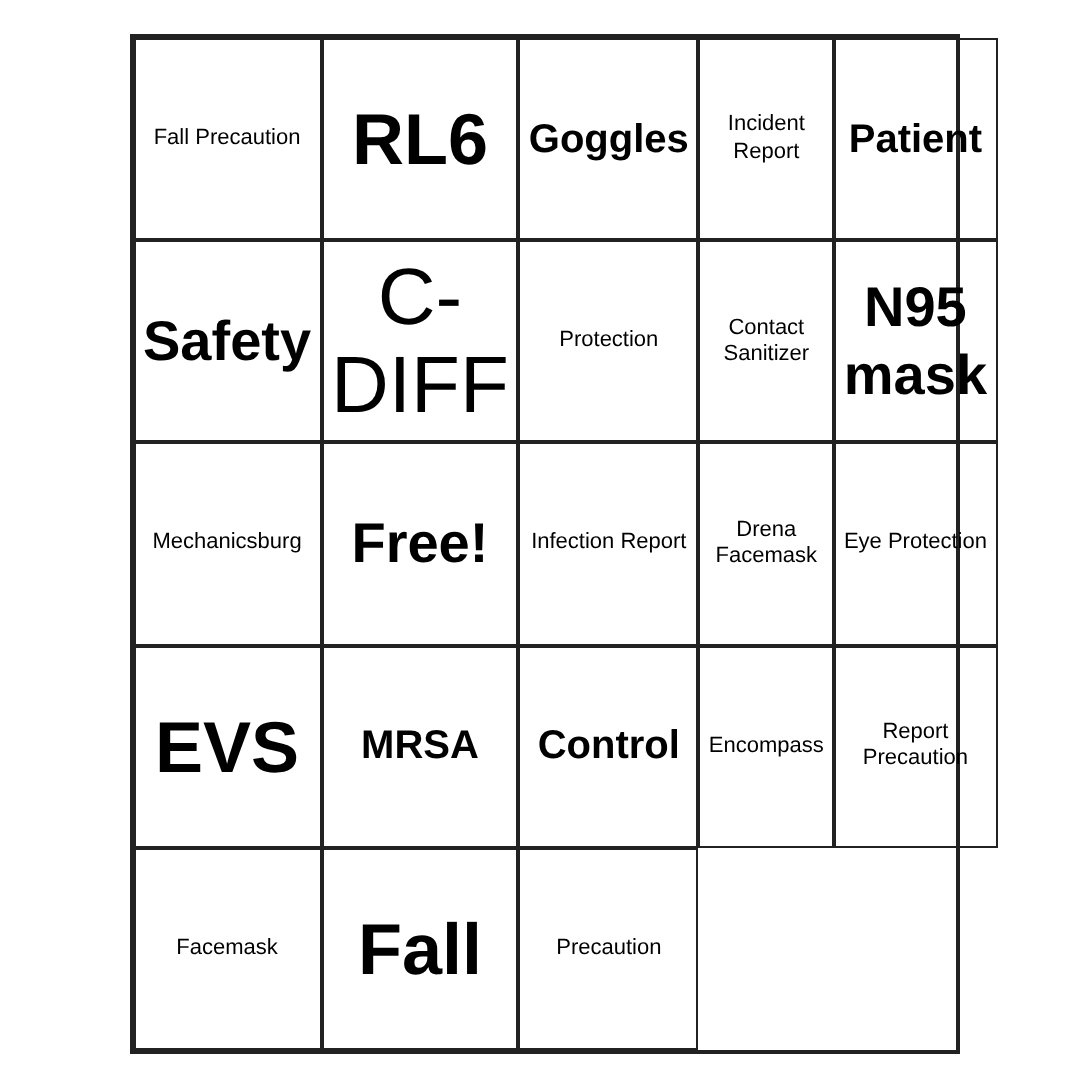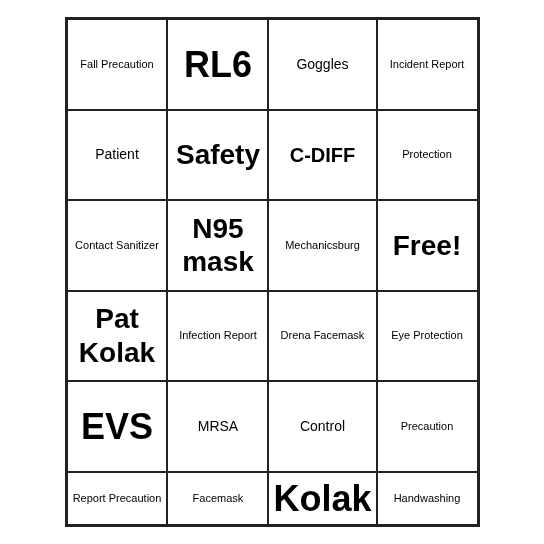--- a/index.html
+++ b/index.html
@@ -10,73 +10,73 @@
       align-items: center;
       width: 544px;
       height: 544px;
       font-family: Arial, sans-serif;
     }
     .bingo-card {
       border: 2px solid #222;
       width: 415px;
       height: 510px;
       display: grid;
-      grid-template-columns: repeat(4, 1fr);
+      grid-template-columns: repeat(5, 1fr);
       grid-template-rows: repeat(5, 1fr);
     }
     .cell {
       border: 1.5px solid #222;
       display: flex;
       align-items: center;
       justify-content: center;
       text-align: center;
       padding: 4px;
       line-height: 1.2;
     }
     .cell-small {
       font-size: 11px;
     }
     .cell-medium {
-      font-size: 14px;
+      font-size: 20px;
+      font-weight: bold;
     }
     .cell-large {
       font-size: 28px;
       font-weight: bold;
     }
     .cell-xlarge {
       font-size: 36px;
       font-weight: bold;
     }
     .cell-cdiff {
-      font-size: 20px;
-      font-weight: bold;
+      font-size: 40px;
+      font-weight: normal;
       line-height: 1.1;
     }
   </style>
 </head>
 <body>
 
 <div class="bingo-card">
 <div class="cell cell-small">Fall Precaution</div>
     <div class="cell cell-xlarge">RL6</div>
     <div class="cell cell-medium">Goggles</div>
     <div class="cell cell-small">Incident Report</div>
     <div class="cell cell-medium">Patient</div>
     <div class="cell cell-large">Safety</div>
     <div class="cell cell-cdiff">C-DIFF</div>
     <div class="cell cell-small">Protection</div>
     <div class="cell cell-small">Contact Sanitizer</div>
     <div class="cell cell-large">N95 mask</div>
     <div class="cell cell-small">Mechanicsburg</div>
     <div class="cell cell-large">Free!</div>
-    <div class="cell cell-large">Pat Kolak</div>
     <div class="cell cell-small">Infection Report</div>
     <div class="cell cell-small">Drena Facemask</div>
     <div class="cell cell-small">Eye Protection</div>
     <div class="cell cell-xlarge">EVS</div>
     <div class="cell cell-medium">MRSA</div>
     <div class="cell cell-medium">Control</div>
-    <div class="cell cell-small">Precaution</div>
+    <div class="cell cell-small">Encompass</div>
     <div class="cell cell-small">Report Precaution</div>
     <div class="cell cell-small">Facemask</div>
-    <div class="cell cell-xlarge">Kolak</div>
-    <div class="cell cell-small">Handwashing</div>
+    <div class="cell cell-xlarge">Fall</div>
+    <div class="cell cell-small">Precaution</div>
   </div>
 
 </body></html>

